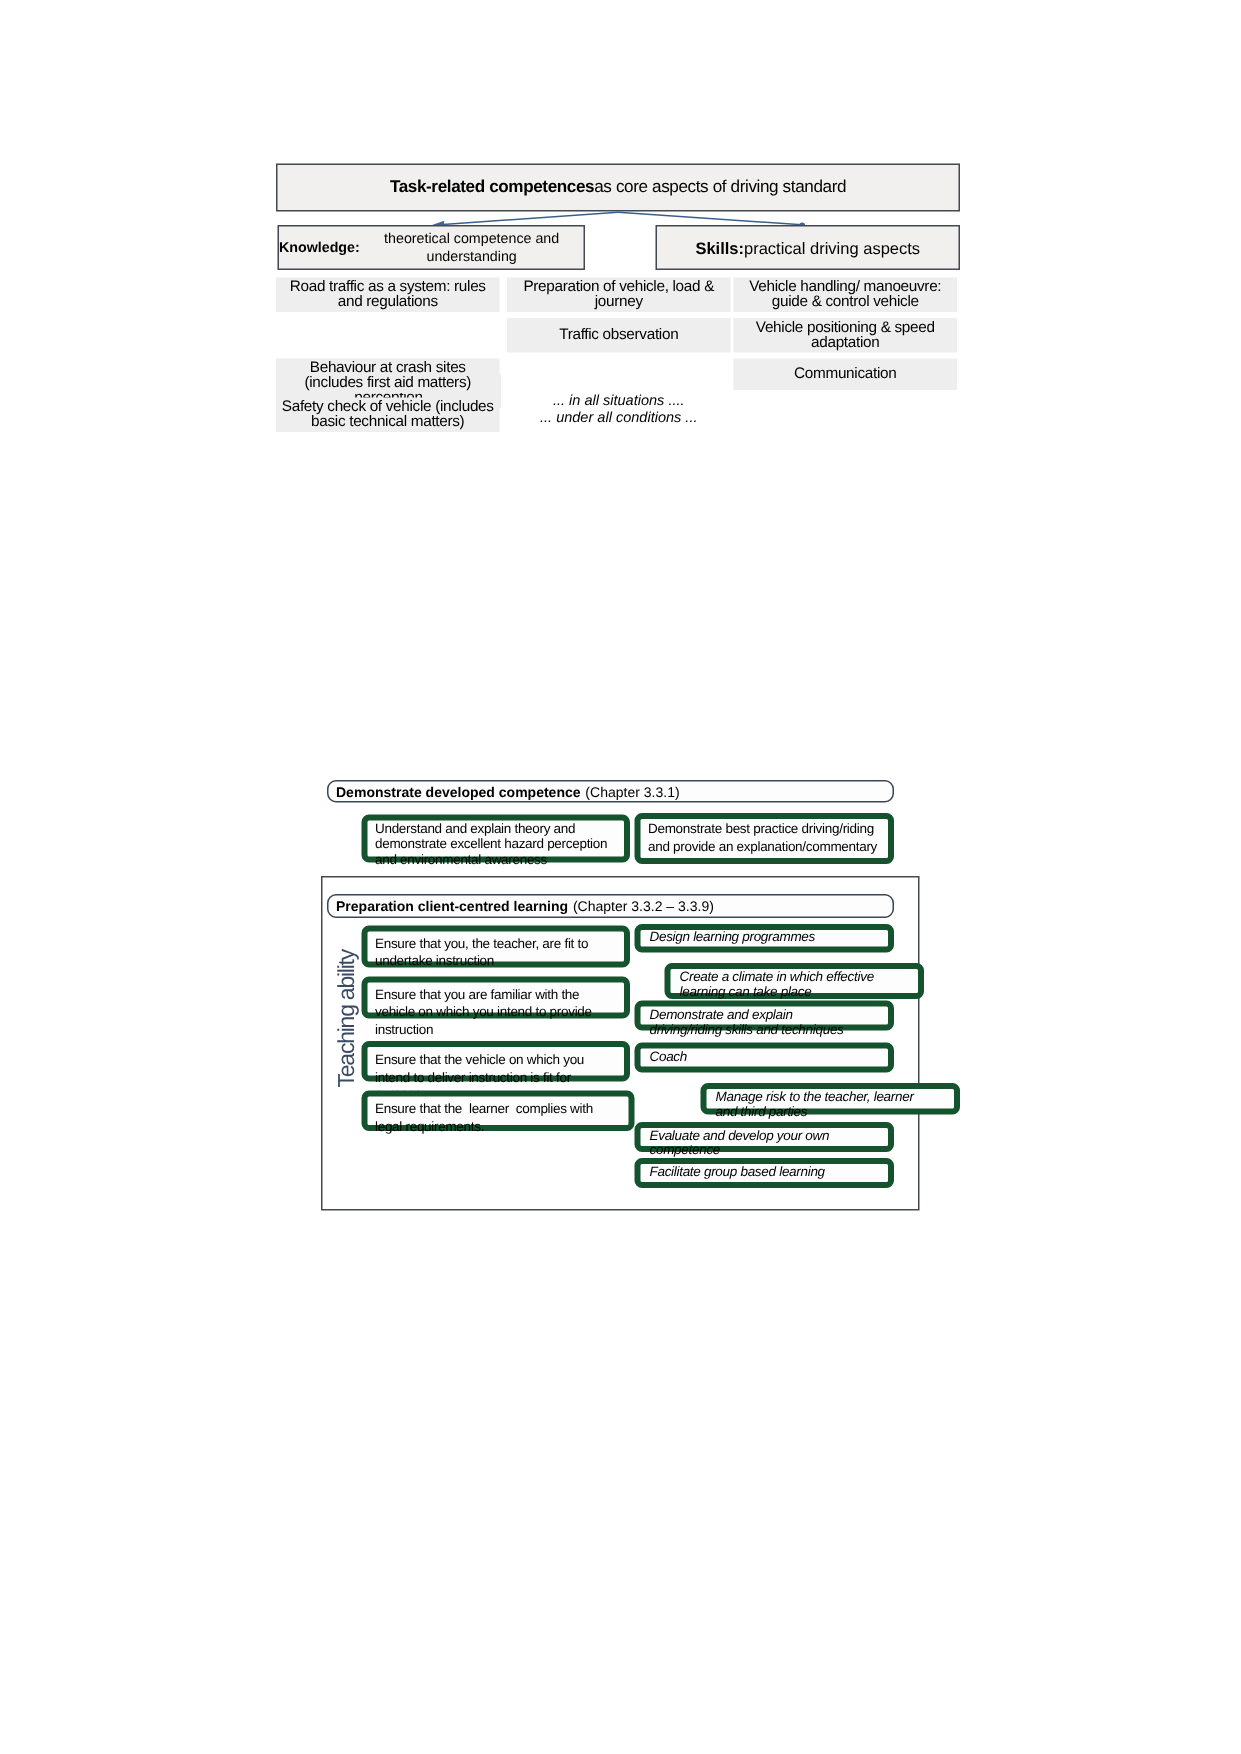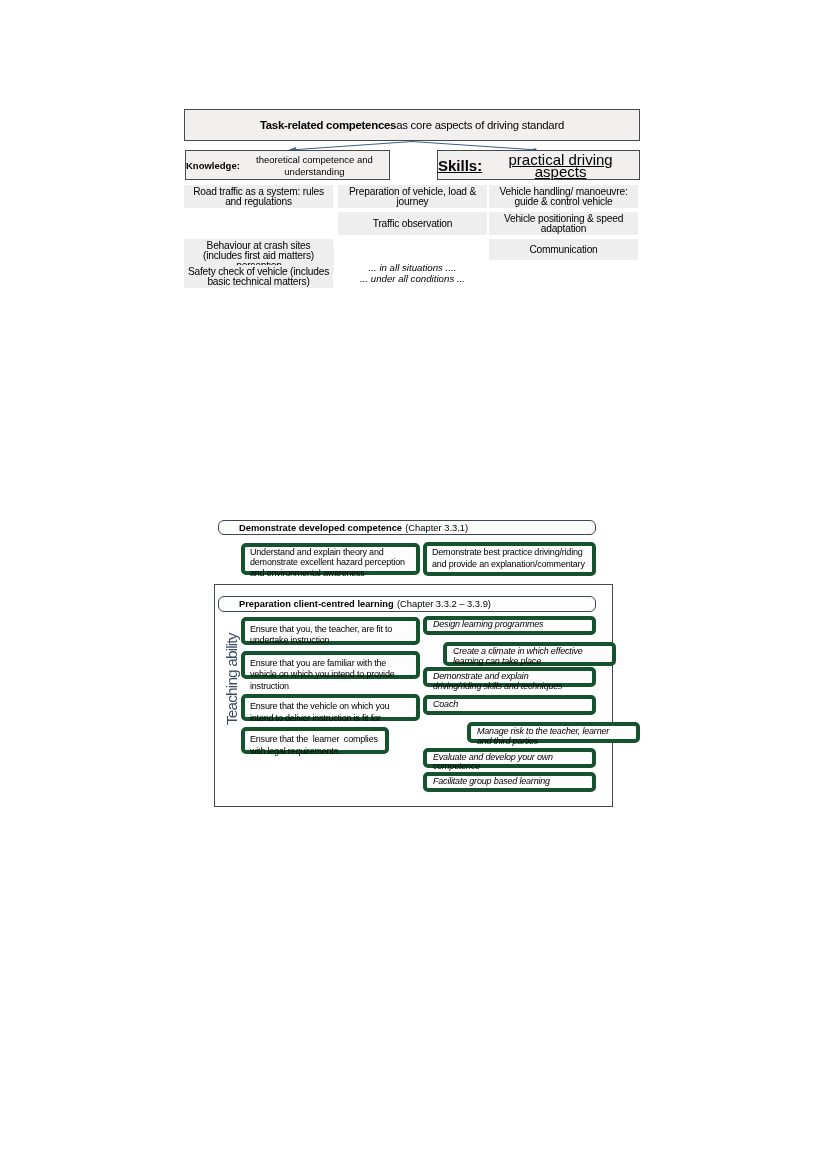--- a/index.html
+++ b/index.html
@@ -19,21 +19,21 @@
 
   
   .rbox{border:4px solid #14532d;border-radius:5px;background:#fdfdfd;
         font-size:9px;letter-spacing:-0.2px;line-height:11.6px;padding:3px 5px;box-sizing:border-box;}
   .rbox.lh3{line-height:10.4px;padding:0px 5px;}
   .rbox.pre{white-space:pre-wrap;}
   .rbox.mid{display:flex;flex-direction:column;justify-content:center;}
   .rbox.vc{display:flex;flex-direction:column;justify-content:center;line-height:11.9px;padding:0 5px;}
   .rbox.ital{font-style:italic;line-height:9.7px;padding:1px 16px 1px 6px;}
   .hdrbox{border:1px solid #3c4655;border-radius:6px;background:#fdfdfd;
-          font-size:9.35px;display:flex;align-items:center;padding-left:20px;box-sizing:border-box;}
+          font-size:9.35px;display:flex;align-items:center;padding-left:5px;box-sizing:border-box;}
   .hdrbox .hb{font-weight:bold;}
   .hdrbox .hn{font-weight:normal;margin-left:3.2px;}
   .outer{border:1.3px solid #44484f;background:transparent;}
   .vlabel{color:#3b4a63;font-size:15.4px;letter-spacing:-0.85px;font-weight:normal;
           writing-mode:vertical-rl;transform:rotate(180deg);
           display:flex;align-items:center;justify-content:center;white-space:nowrap;}
   svg{position:absolute;left:0;top:0;overflow:visible;}
 </style>
 </head>
 <body>
@@ -52,21 +52,21 @@
     </g>
     <polygon points="288,150 296.2,147.1 295.6,152.1" fill="#3f6693"></polygon>
     <circle cx="534.8" cy="150.2" r="1.9" fill="#3f6693"></circle>
   </svg>
 
   <div class="abs sqbox" style="left:185px;top:150px;width:205px;height:30px;font-size:9.5px;letter-spacing:0;line-height:12.2px;padding-top:2px;">
     <div style="font-weight:bold;">Knowledge:</div>
     <div>theoretical competence and understanding</div>
   </div>
 
-  <div class="abs sqbox" style="left:437px;top:150px;width:203px;height:30px;font-size:15px;letter-spacing:0;line-height:12.2px;padding-top:2px;text-decoration:underline;">
+  <div class="abs sqbox" style="left:437px;top:150px;width:203px;height:30px;font-size:11px;letter-spacing:0;line-height:12.2px;padding-top:2px;">
     <div style="font-weight:bold;">Skills:</div>
     <div>practical driving aspects</div>
   </div>
 
   <div class="abs greybox" style="left:184px;top:185px;width:149px;height:23px;">Road traffic as a system: rules and regulations</div>
   <div class="abs greybox" style="left:184px;top:212px;width:150px;height:23px;margin-top:37px;">Risk awareness &amp; hazard perception</div>
   <div class="abs greybox" style="left:184px;top:239px;width:149px;height:23px;">Behaviour at crash sites (includes first aid matters)</div>
   <div class="abs greybox" style="left:184px;top:265px;width:149px;height:23px;">Safety check of vehicle (includes basic technical matters)</div>
 
   <div class="abs greybox" style="left:338px;top:185px;width:149px;height:23px;">Preparation of vehicle, load &amp; journey</div>
@@ -94,21 +94,21 @@
   <div class="abs hdrbox" style="left:218px;top:596.3px;width:378px;height:15.4px;">
     <span class="hb">Preparation client-centred learning</span>
     <span class="hn">(Chapter 3.3.2 – 3.3.9)</span>
   </div>
 
   <div class="abs vlabel" style="left:220.5px;top:631px;width:22px;height:96px;">Teaching ability</div>
 
   <div class="abs rbox" style="left:241px;top:650.5px;width:178.5px;height:28px;">Ensure that you are familiar with the vehicle on which you intend to provide instruction</div>
   <div class="abs rbox" style="left:241px;top:616.5px;width:178.5px;height:28px;">Ensure that you, the teacher, are fit to undertake instruction</div>
   <div class="abs rbox" style="left:241px;top:694px;width:178.5px;height:26.5px;">Ensure that the vehicle on which you intend to deliver instruction is fit for purpose</div>
-  <div class="abs rbox pre" style="left:241px;top:727px;width:148px;height:26.5px;">Ensure that the  learner  complies with legal requirements.</div>
+  <div class="abs rbox pre" style="left:241px;top:727px;width:182px;height:26.5px;">Ensure that the  learner  complies with legal requirements.</div>
 
   <div class="abs rbox ital mid" style="left:423px;top:615.5px;width:173px;height:19.5px;">Design learning programmes</div>
   <div class="abs rbox ital" style="left:423px;top:642.3px;width:173px;height:24px;margin-left:20px;">Create a climate in which effective learning can take place</div>
   <div class="abs rbox ital" style="left:423px;top:667px;width:173px;height:20px;">Demonstrate and explain driving/riding skills and techniques</div>
   <div class="abs rbox ital mid" style="left:423px;top:694.5px;width:173px;height:20px;">Coach</div>
   <div class="abs rbox ital" style="left:423px;top:722px;width:173px;height:20.5px;margin-left:44px;">Manage risk to the teacher, learner and third parties</div>
   <div class="abs rbox ital" style="left:423px;top:747.5px;width:173px;height:20px;">Evaluate and develop your own competence</div>
   <div class="abs rbox ital mid" style="left:423px;top:772px;width:173px;height:19.5px;">Facilitate group based learning</div>
 
 </div>

